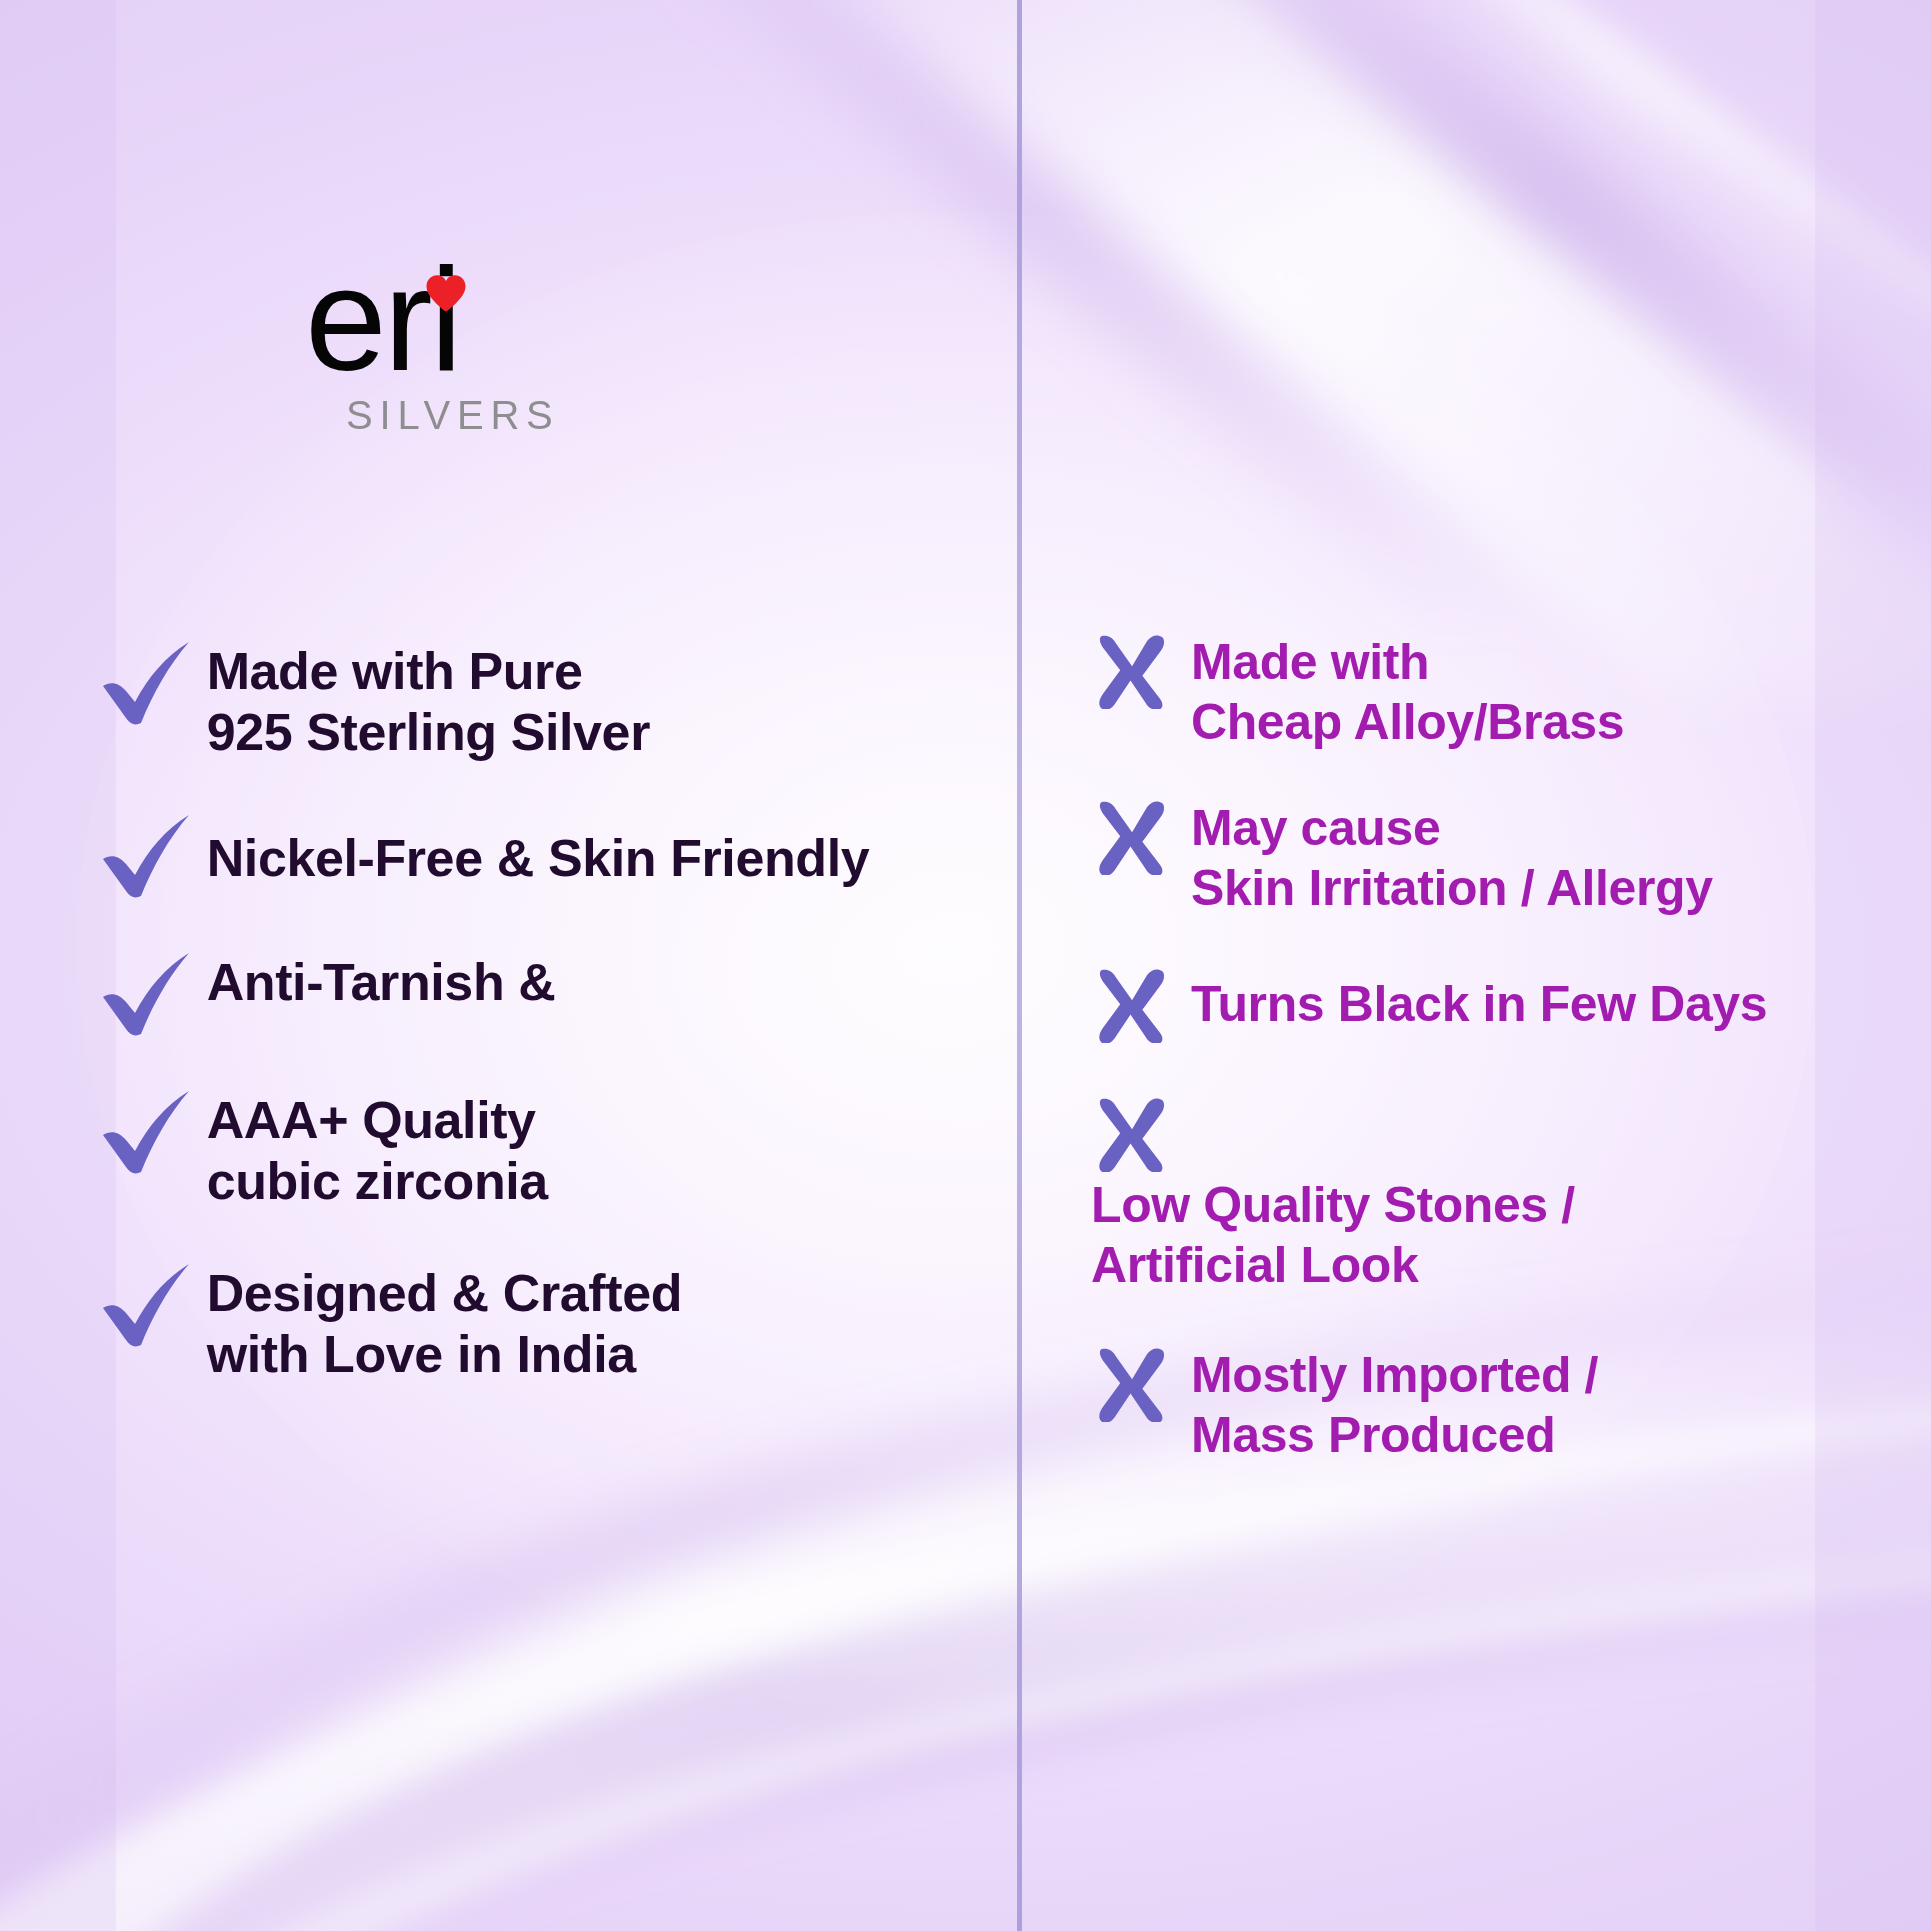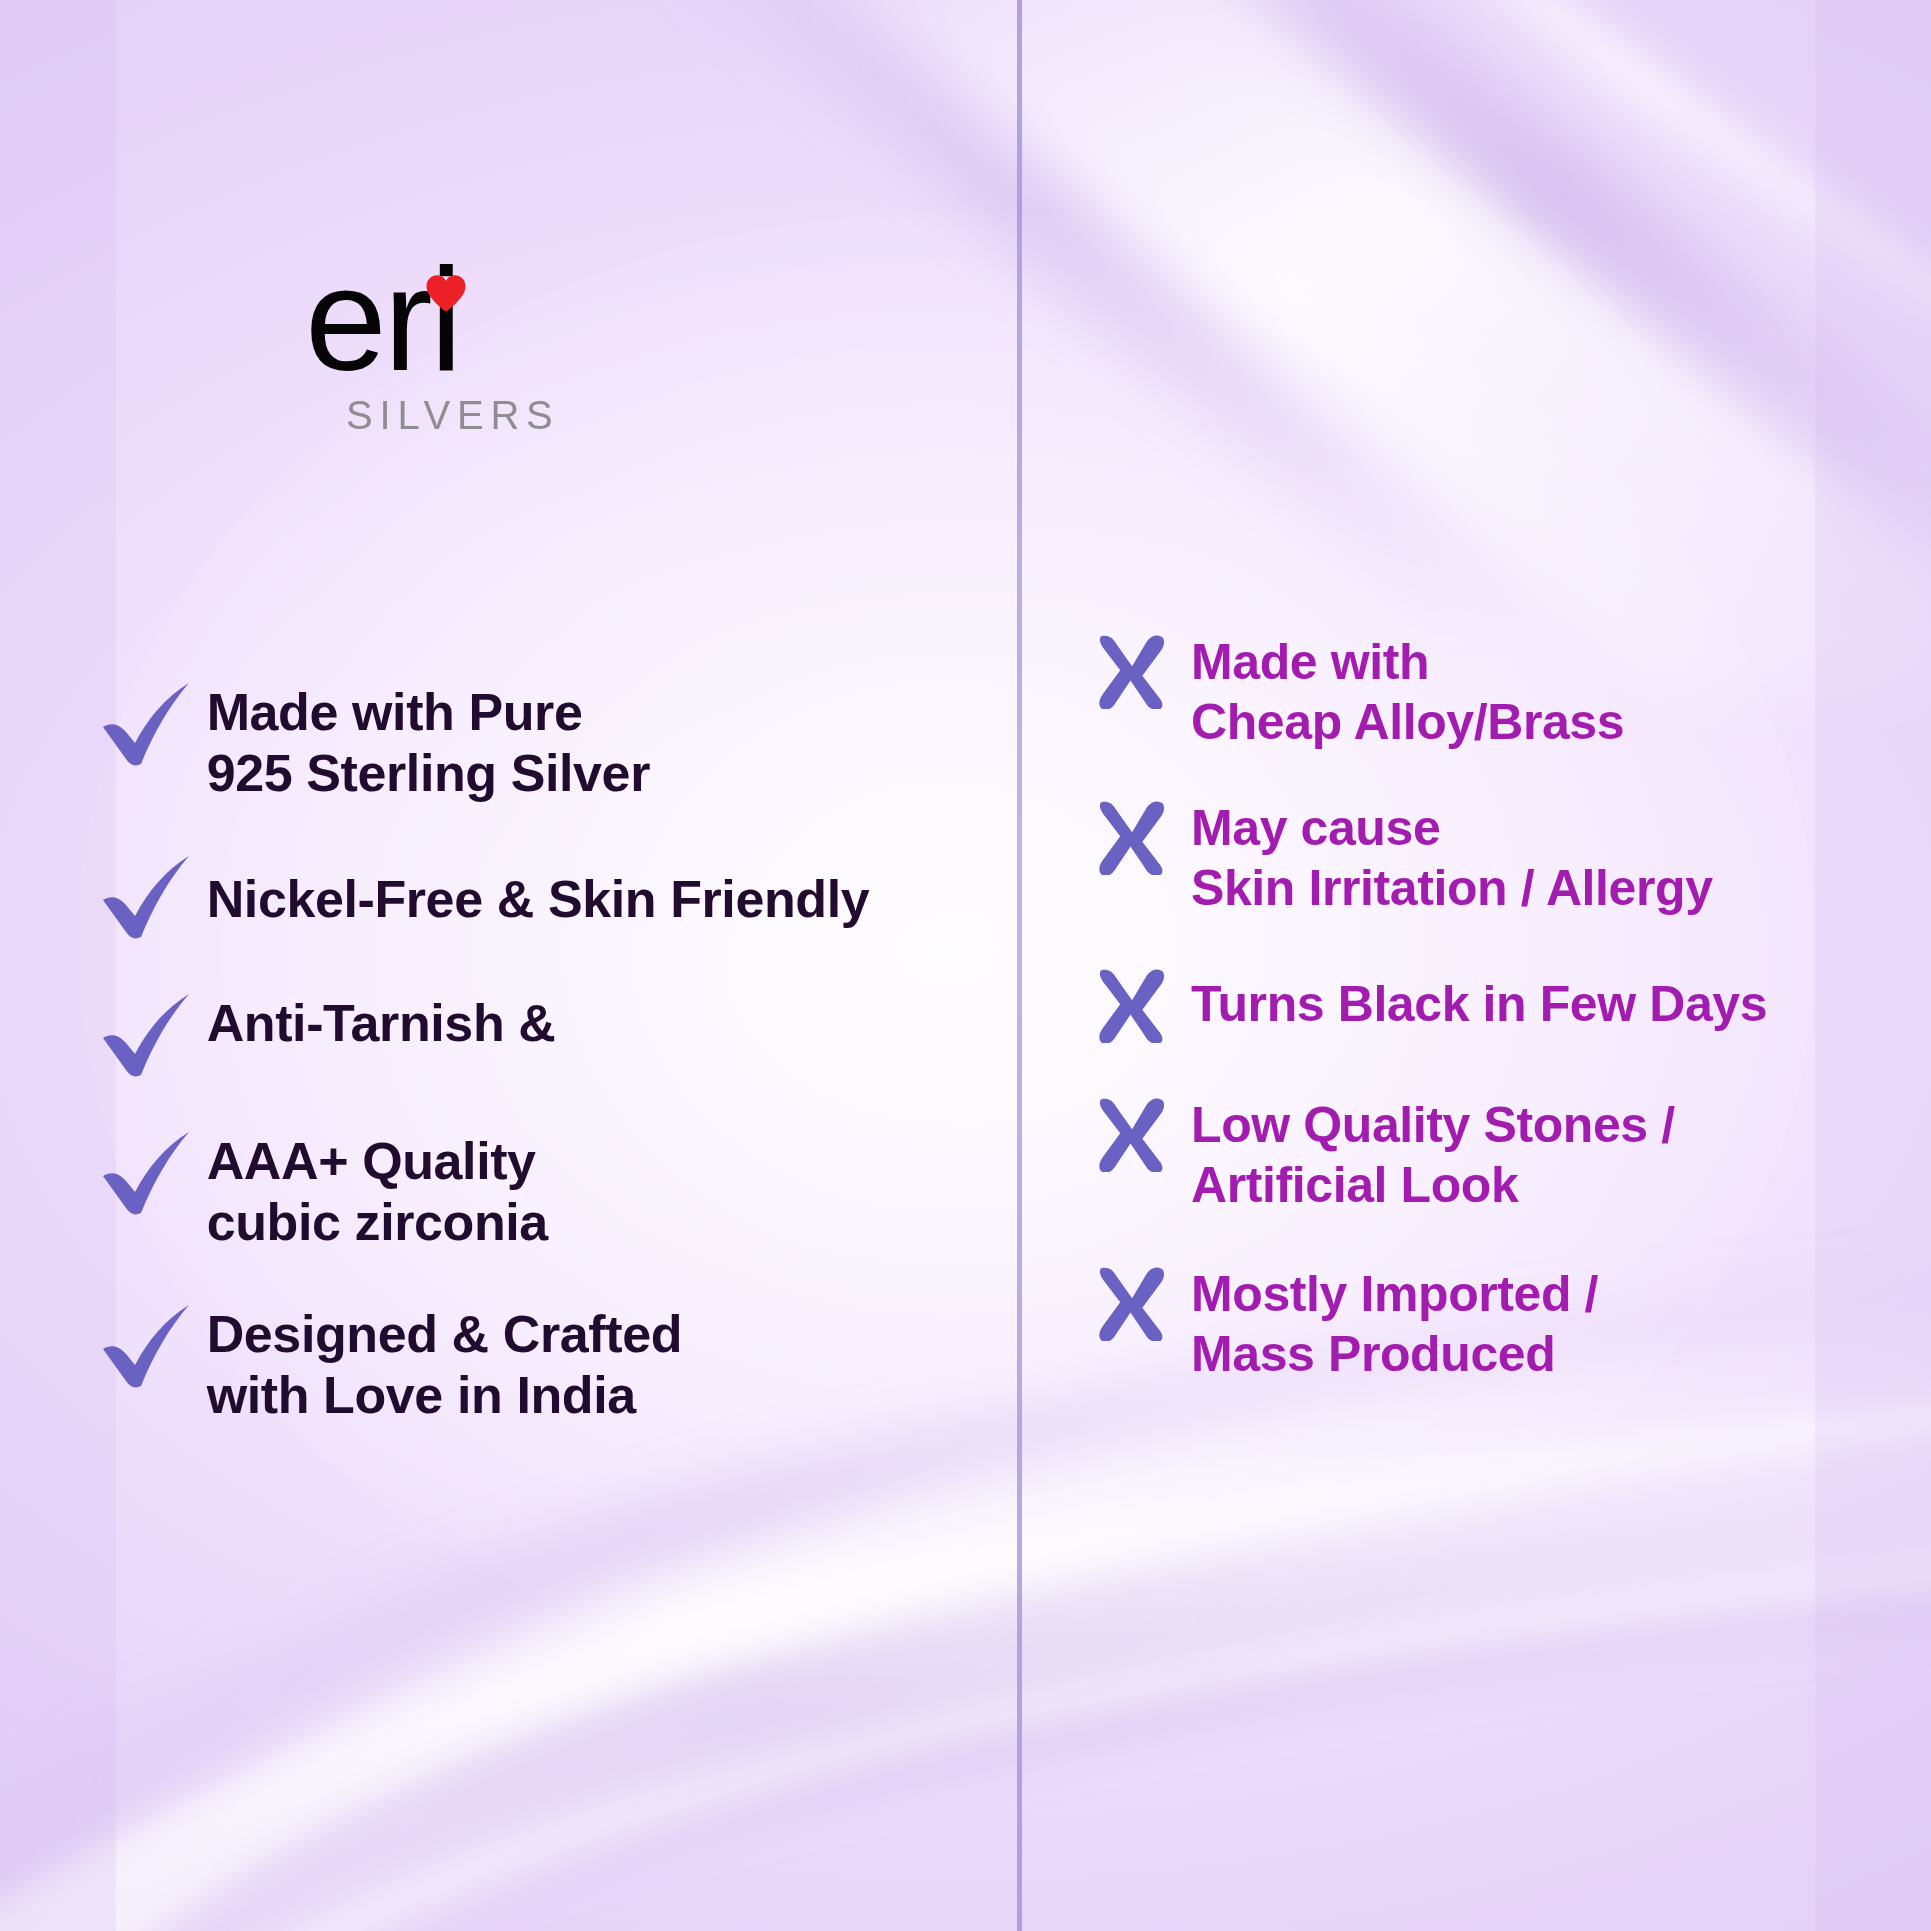--- a/index.html
+++ b/index.html
@@ -107,29 +107,29 @@
     padding-top:3.9px;
   }
   .list-right .txt{
     font-size:50px;
     line-height:1.2;
     font-weight:600;
     color:#a21caf;
   }
 
   
-  .list-left  .row:nth-child(1){ margin-bottom:46px;margin-top:41px; }
+  .list-left  .row:nth-child(1){ margin-bottom:46px; }
   .list-left  .row:nth-child(2){ margin-bottom:44px; }
   .list-left  .row:nth-child(3){ margin-bottom:44px; }
   .list-left  .row:nth-child(4){ margin-bottom:46px; }
 
   .list-right .row:nth-child(1){ margin-bottom:42px; }
   .list-right .row:nth-child(2){ margin-bottom:44px; }
   .list-right .row:nth-child(3){ margin-bottom:48px; }
-  .list-right .row:nth-child(4){ margin-bottom:46px; }
+  .list-right .row:nth-child(4){ margin-bottom:46px;flex-direction:column; }
 </style>
 </head>
 <body>
 
 <div id="stage">
 
   <div class="bg-base"></div>
 
   <svg class="bg-svg" viewBox="0 0 2000 2000" preserveAspectRatio="none">
     <defs>

